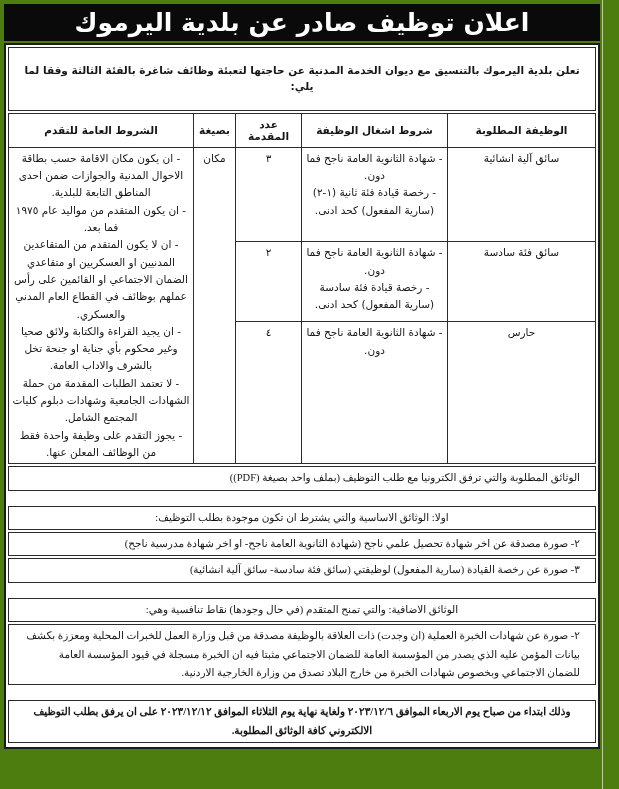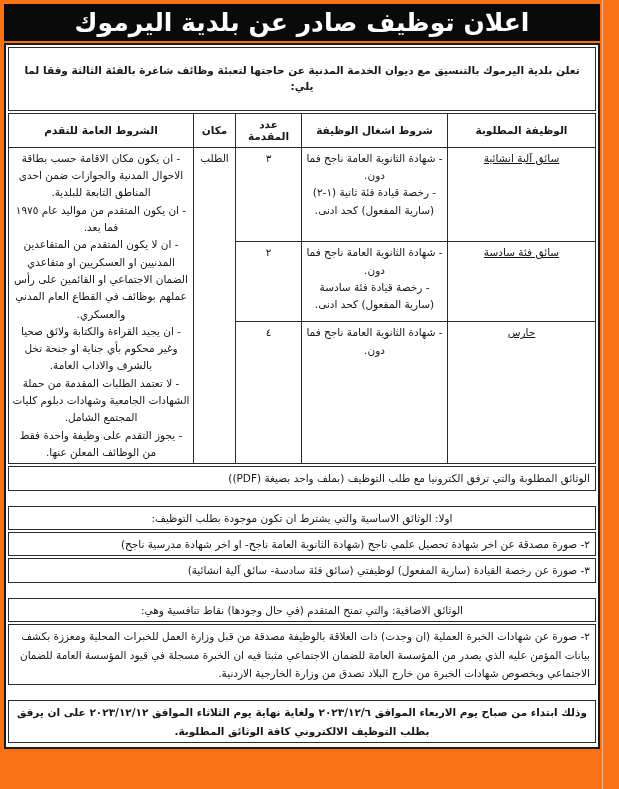--- a/index.html
+++ b/index.html
@@ -1,42 +1,42 @@
 <!DOCTYPE html>
 <html lang="ar"><head>
 <meta charset="utf-8">
 <style>
   html,body{margin:0;padding:0;}
   body{
     width:619px;height:789px;background:#ffffff;
     font-family:"DejaVu Sans","Liberation Sans",sans-serif;
     color:#161616;overflow:hidden;
   }
-  .page{position:relative;width:619px;height:789px;background:#f97316;overflow:hidden;}
+  .page{position:relative;width:619px;height:789px;background:#4d7c0f;overflow:hidden;}
   .column-rule{position:absolute;top:0;right:16px;width:1px;height:100%;background:#c7c4bd;}
   .content{position:absolute;top:4px;left:4px;width:596px;direction:rtl;}
   .banner{
     height:37px;background:#0a0a0a;color:#ffffff;
     display:flex;align-items:center;justify-content:center;
     font-weight:bold;font-size:25px;line-height:1;
   }
   .doc{margin-top:2px;border:2px solid #1c1c1c;padding:2px;background:#ffffff;}
   .box{border:1px solid #2b2b2b;background:#ffffff;margin-bottom:2px;}
   .intro{font-weight:bold;font-size:10.5px;text-align:center;padding:15px 5px;line-height:1.5;}
   table.jobs{width:100%;border-collapse:collapse;table-layout:fixed;margin-bottom:2px;}
   table.jobs th,table.jobs td{
     border:1px solid #2b2b2b;font-size:10.5px;padding:2px 3px;
     vertical-align:top;text-align:center;line-height:1.65;
   }
   table.jobs th{font-weight:bold;padding:4px 1px;vertical-align:middle;line-height:1.2;}
-  td.job{text-align:right;padding-right:6px;font-size:11px;text-decoration:underline;}
+  td.job{text-align:right;padding-right:6px;font-size:11px;}
   .pre{white-space:pre-line;}
   td.count{font-size:11px;}
   td.general{vertical-align:top;}
-  .para{font-size:10.5px;padding:2px 5px;line-height:1.75;}
+  .para{font-size:10.5px;padding:2px 15px;line-height:1.75;font-family:Liberation Serif, serif;}
   .p-right{text-align:right;}
   .p-center{text-align:center;margin-top:15px;}
   .bold{font-weight:bold;}
   .url{direction:ltr;unicode-bidi:embed;font-weight:bold;}
 </style>
 </head>
 <body>
 
 <div class="page">
   <div class="column-rule"></div>
@@ -56,31 +56,31 @@
             <col style="width:146px">
             <col style="width:66px">
             <col style="width:42px">
             <col>
         </colgroup>
         <thead>
           <tr>
             <th>الوظيفة المطلوبة</th>
             <th>شروط اشغال الوظيفة</th>
             <th>عدد المقدمة</th>
-            <th>مكان</th>
+            <th>بصيغة</th>
             <th>الشروط العامة للتقدم</th>
           </tr>
         </thead>
         <tbody>
           <tr style="height:92px;">
             <td class="job">سائق آلية انشائية</td>
             <td class="pre">- شهادة الثانوية العامة ناجح فما دون.
 - رخصة قيادة فئة ثانية (١-٢) (سارية المفعول) كحد ادنى.</td>
             <td class="count">٣</td>
-            <td rowspan="3">الطلب</td>
+            <td rowspan="3">مكان</td>
             <td rowspan="3" class="pre general">- ان يكون مكان الاقامة حسب بطاقة الاحوال المدنية والجوازات ضمن احدى المناطق التابعة للبلدية.
 - ان يكون المتقدم من مواليد عام ١٩٧٥ فما بعد.
 - ان لا يكون المتقدم من المتقاعدين المدنيين او العسكريين او متقاعدي الضمان الاجتماعي او القائمين على رأس عملهم بوظائف في القطاع العام المدني والعسكري.
 - ان يجيد القراءة والكتابة ولائق صحيا وغير محكوم بأي جناية او جنحة تخل بالشرف والاداب العامة.
 - لا تعتمد الطلبات المقدمة من حملة الشهادات الجامعية وشهادات دبلوم كليات المجتمع الشامل.
 - يجوز التقدم على وظيفة واحدة فقط من الوظائف المعلن عنها.</td>
           </tr>
           <tr style="height:78px;">
             <td class="job">سائق فئة سادسة</td>
             <td class="pre">- شهادة الثانوية العامة ناجح فما دون.

